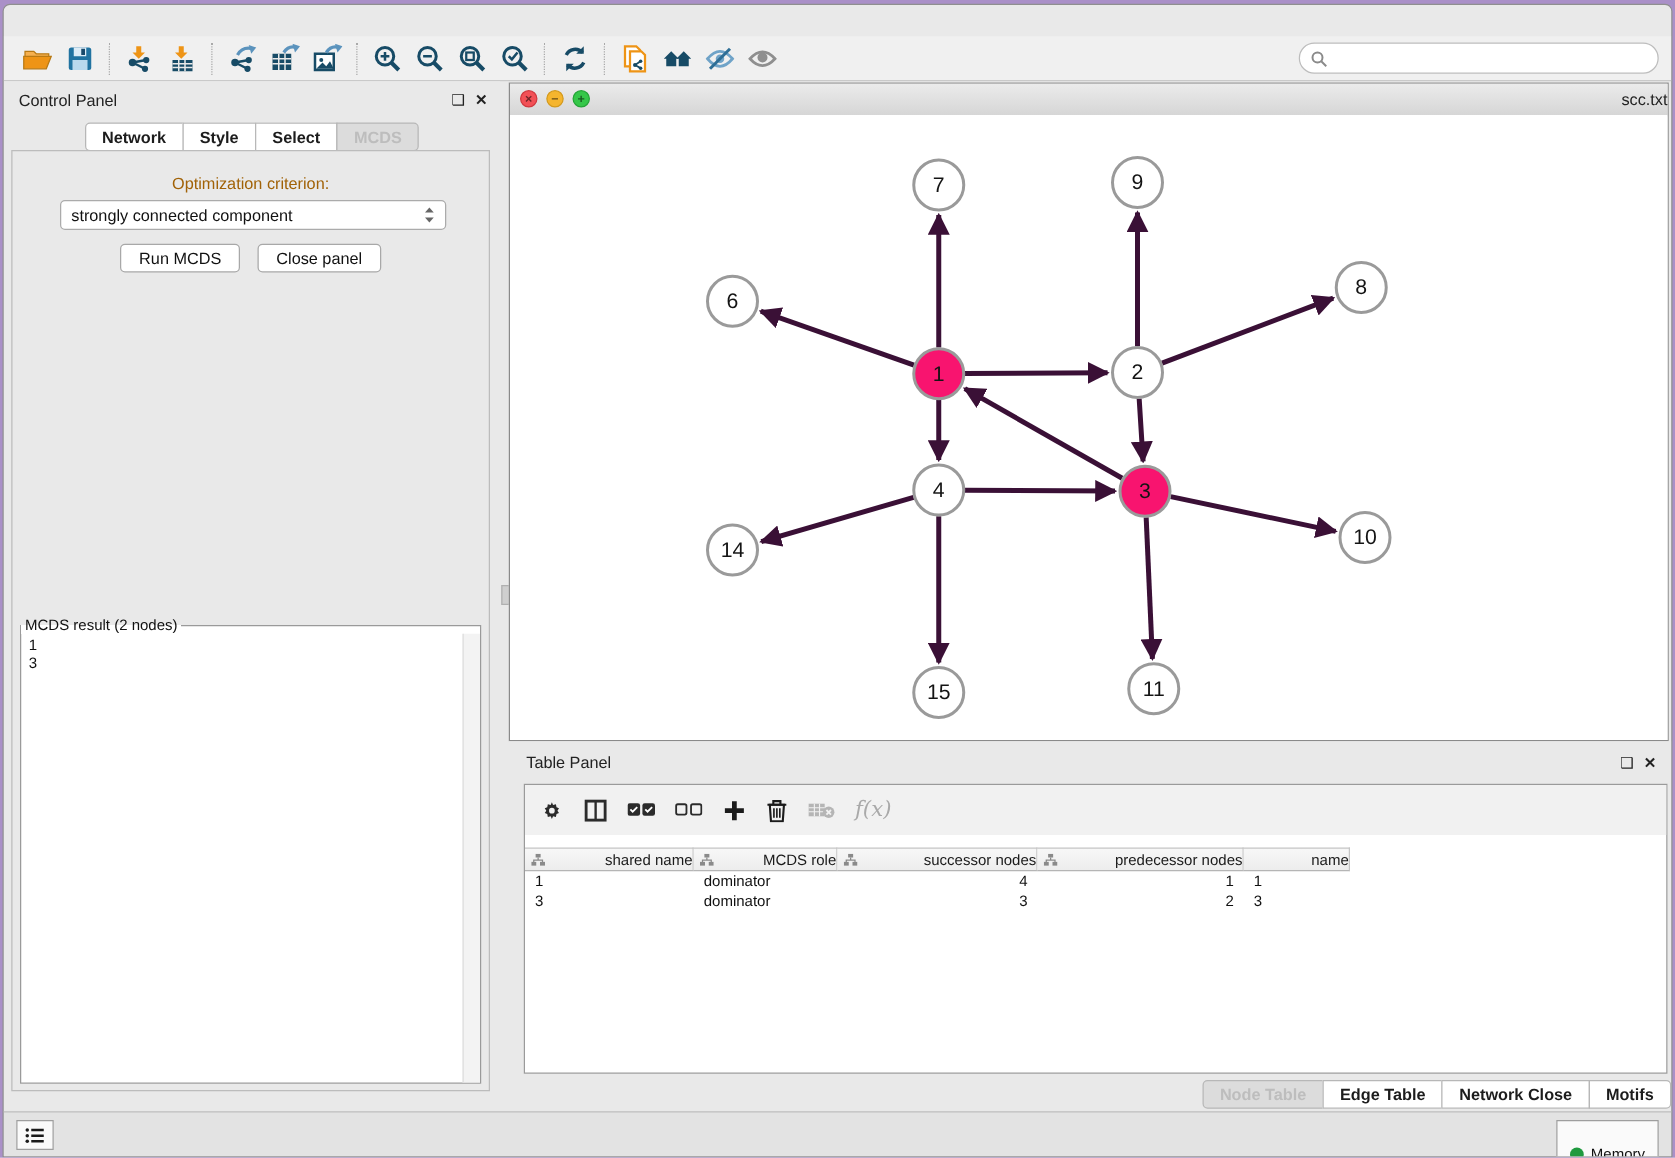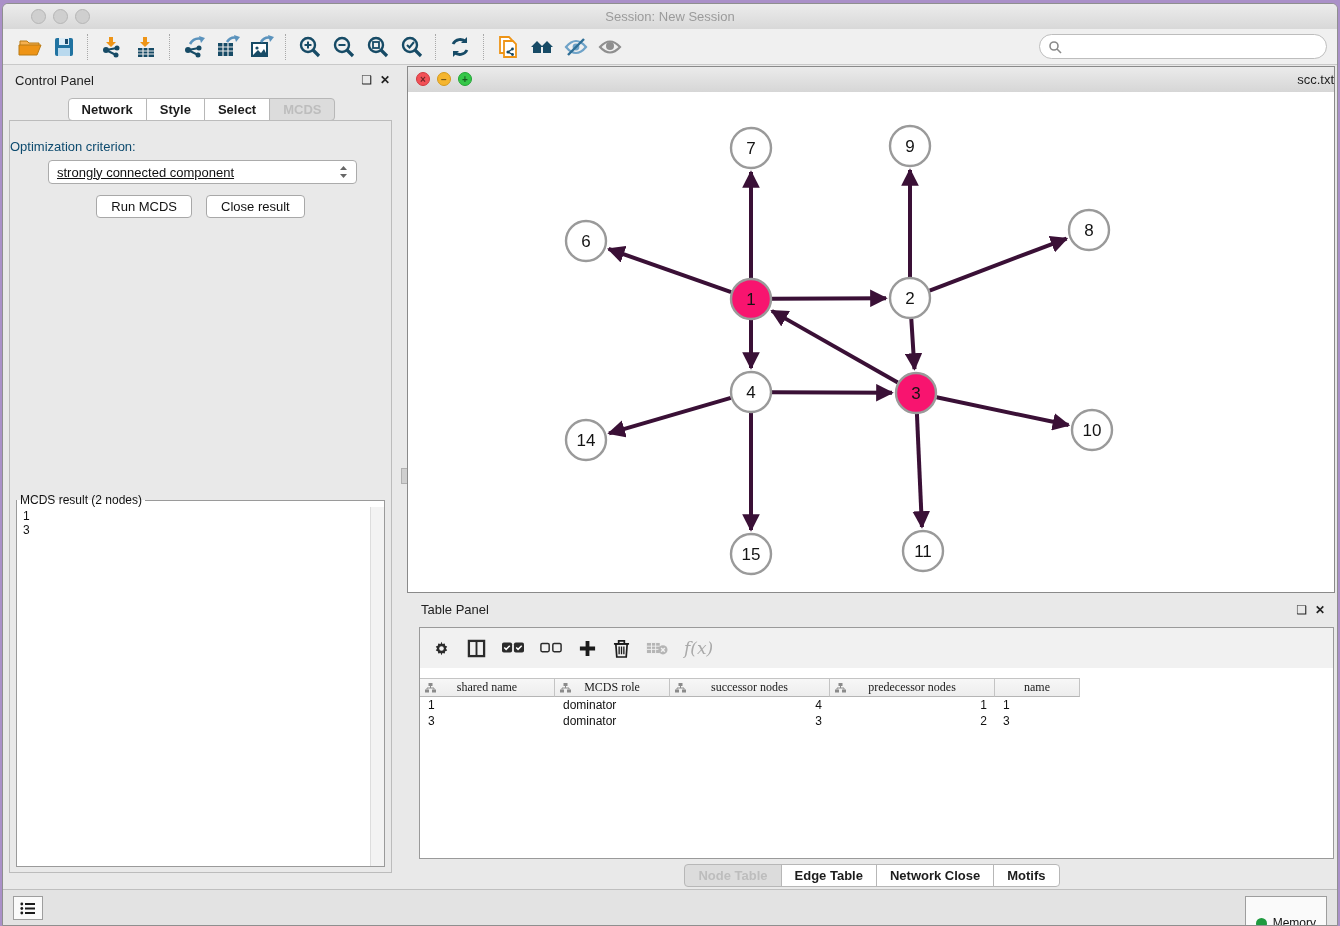--- a/index.html
+++ b/index.html
@@ -28,24 +28,24 @@
   .panel-title{position:absolute;left:12px;top:8px;font-size:13px;color:#222;}
   .panel-winbtns{position:absolute;right:10px;top:9px;display:flex;gap:8px;color:#222;}
   .panel-winbtns span{font-size:12px;line-height:12px;cursor:default;}
   .cp-tabs{position:absolute;left:50%;transform:translateX(-50%);top:33px;display:flex;}
   .tabbtn{font-size:13px;font-weight:700;color:#1c1c1c;background:#fff;border:1px solid #b7b7b7;
     padding:3px 13px;margin-left:-1px;white-space:nowrap;}
   .tabbtn:first-child{border-radius:4px 0 0 4px;margin-left:0;}
   .tabbtn:last-child{border-radius:0 4px 4px 0;}
   .tabbtn.active{background:#dcdcdc;color:#bdbdbd;}
   .cp-body{position:absolute;left:6px;right:8px;top:55px;bottom:17px;border:1px solid #bcbcbc;background:#e9e9e9;}
-  .opt-label{position:absolute;left:0;right:0;top:18px;text-align:left;font-size:13px;color:#0c4a6e;}
+  .opt-label{position:absolute;left:0;right:0;top:18px;text-align:center;font-size:13px;color:#a16207;}
   .dropdown{position:absolute;left:38px;right:34px;top:39px;height:24px;background:#fff;border:1px solid #ababab;
     border-radius:4px;display:flex;align-items:center;font-size:13px;color:#111;padding:0 8px;box-sizing:border-box;}
-  .dropdown .dd-text{flex:1;text-decoration:underline;}
+  .dropdown .dd-text{flex:1;}
   .cp-buttons{position:absolute;left:0;right:0;top:74px;display:flex;justify-content:center;gap:14px;}
   .mac-btn{background:#fff;border:1px solid #a8a8a8;border-radius:4px;font-size:13px;color:#111;
     font-family:"Liberation Sans",sans-serif;padding:3px 14px;}
   .result-fieldset{position:absolute;left:6px;right:6px;top:372px;bottom:5px;border:1px solid #9a9a9a;
     margin:0;padding:0;background:#fff;}
   .result-fieldset legend{font-size:12px;color:#111;padding:0 3px;margin-left:0;background:transparent;}
   .result-text{position:absolute;left:0;top:0;right:14px;bottom:0;margin:0;padding:2px 6px;
     font-family:"Liberation Sans",sans-serif;font-size:12px;color:#111;white-space:pre;overflow:hidden;}
   .result-scroll{position:absolute;right:0;top:0;bottom:0;width:13px;background:#f3f3f3;border-left:1px solid #ddd;}
   .v-splitter{position:absolute;left:397px;top:61px;width:7px;bottom:35px;}
@@ -65,47 +65,41 @@
   .tp-winbtns{position:absolute;right:12px;top:10px;display:flex;gap:8px;color:#222;font-size:12px;}
   .table-container{position:absolute;left:12px;top:34px;width:915px;height:232px;background:#fff;
     border:1px solid #9a9a9a;box-sizing:border-box;}
   .tbl-toolbar{position:absolute;left:0;top:0;right:0;height:40px;background:#f1f1f1;display:flex;
     align-items:center;gap:16px;padding-left:12px;}
   .tbl-toolbar svg{display:block;}
   .fx{font-family:"DejaVu Serif",serif;font-style:italic;font-size:17px;color:#a9a9a9;}
   .tbl-header{position:absolute;left:0;top:50px;height:19px;display:flex;font-size:12px;color:#1a1a1a;}
   .th{position:relative;box-sizing:border-box;background:linear-gradient(#f7f7f7,#ededed);
     border-right:1px solid #c4c4c4;border-top:1px solid #c4c4c4;border-bottom:1px solid #b5b5b5;
-    display:flex;align-items:center;justify-content:center;font-family:Liberation Serif, serif;}
+    display:flex;align-items:center;justify-content:flex-end;}
   .th .tree{position:absolute;left:5px;top:4px;}
   .tbl-rows{position:absolute;left:0;top:69px;right:0;font-size:12px;color:#111;}
   .tr{display:flex;height:16px;line-height:16px;}
   .td{box-sizing:border-box;padding:0 8px;overflow:hidden;white-space:nowrap;}
   .td.num{text-align:right;}
-  .tp-tabs{position:absolute;left:0;right:0;top:271px;display:flex;justify-content:center;}
+  .tp-tabs{position:absolute;left:0;right:0;top:271px;display:flex;justify-content:flex-end;}
   
   .statusbar{position:absolute;left:0;right:0;bottom:0;height:35px;background:#e3e3e3;border-top:1px solid #bfbfbf;}
   .sb-left-btn{position:absolute;left:10px;top:6px;width:28px;height:22px;background:#fafafa;
     border:1px solid #9e9e9e;display:flex;align-items:center;justify-content:center;}
   .memory-btn{position:absolute;right:10px;top:6px;height:22px;background:#fafafa;border:1px solid #9e9e9e;
     display:flex;align-items:center;gap:6px;padding:15px 10px;font-size:12px;color:#111;justify-content:center;}
   .memory-dot{width:11px;height:11px;border-radius:50%;}
 </style>
 </head>
 <body>
 
 <div class="stage">
 <div class="app">
 
-  <div class="titlebar">
-    <span class="tl gray" style="left:28px"></span>
-    <span class="tl gray" style="left:50px"></span>
-    <span class="tl gray" style="left:72px"></span>
-    <div class="title">Session: New Session</div>
-  </div>
 
   <div class="toolbar">
     <span class="tb-btn">
       <svg viewBox="0 0 24 24">
             <path d="M2 6h7l2 2h10v3H2z" fill="#f6b04f" stroke="#b97a14"></path>
             <path d="M1 10h22l-4 10H1z" fill="#ee9416" stroke="#b97a14"></path>
           </svg>
     </span>
     <span class="tb-btn">
       <svg viewBox="0 0 24 24">
@@ -254,21 +248,21 @@
       <div class="opt-label">Optimization criterion:</div>
       <div class="dropdown">
         <span class="dd-text">strongly connected component</span>
         <svg width="9" height="14" viewBox="0 0 9 14">
               <path d="M4.5 1L8 5H1z" fill="#666"></path>
               <path d="M4.5 13L1 9h7z" fill="#666"></path>
             </svg>
       </div>
       <div class="cp-buttons">
         <button class="mac-btn">Run MCDS</button>
-        <button class="mac-btn">Close result</button>
+        <button class="mac-btn">Close panel</button>
       </div>
       <fieldset class="result-fieldset">
         <legend>MCDS result (2 nodes)</legend>
         <div style="position:relative;width:100%;height:100%;">
           <pre class="result-text">1
 3</pre>
           <div class="result-scroll"></div>
         </div>
       </fieldset>
     </div>

